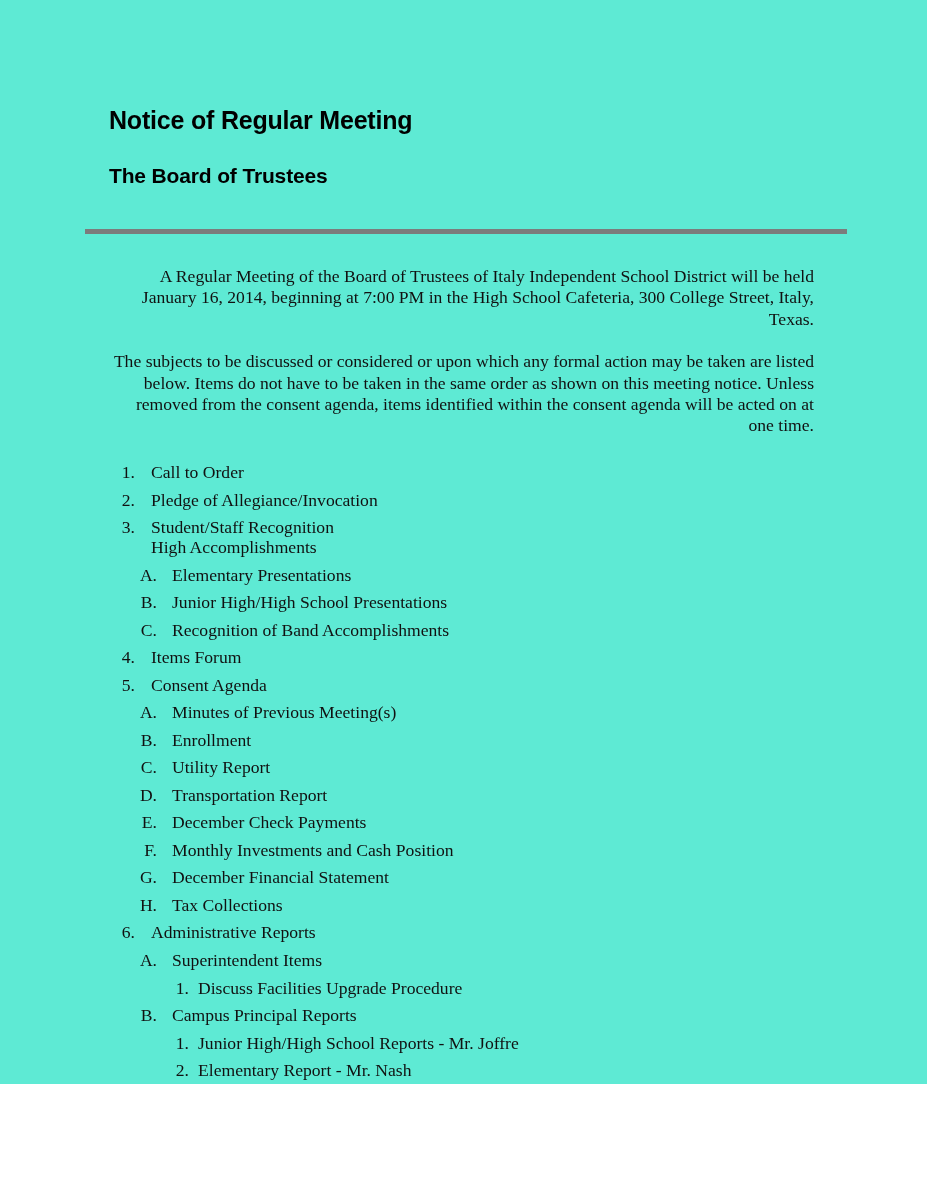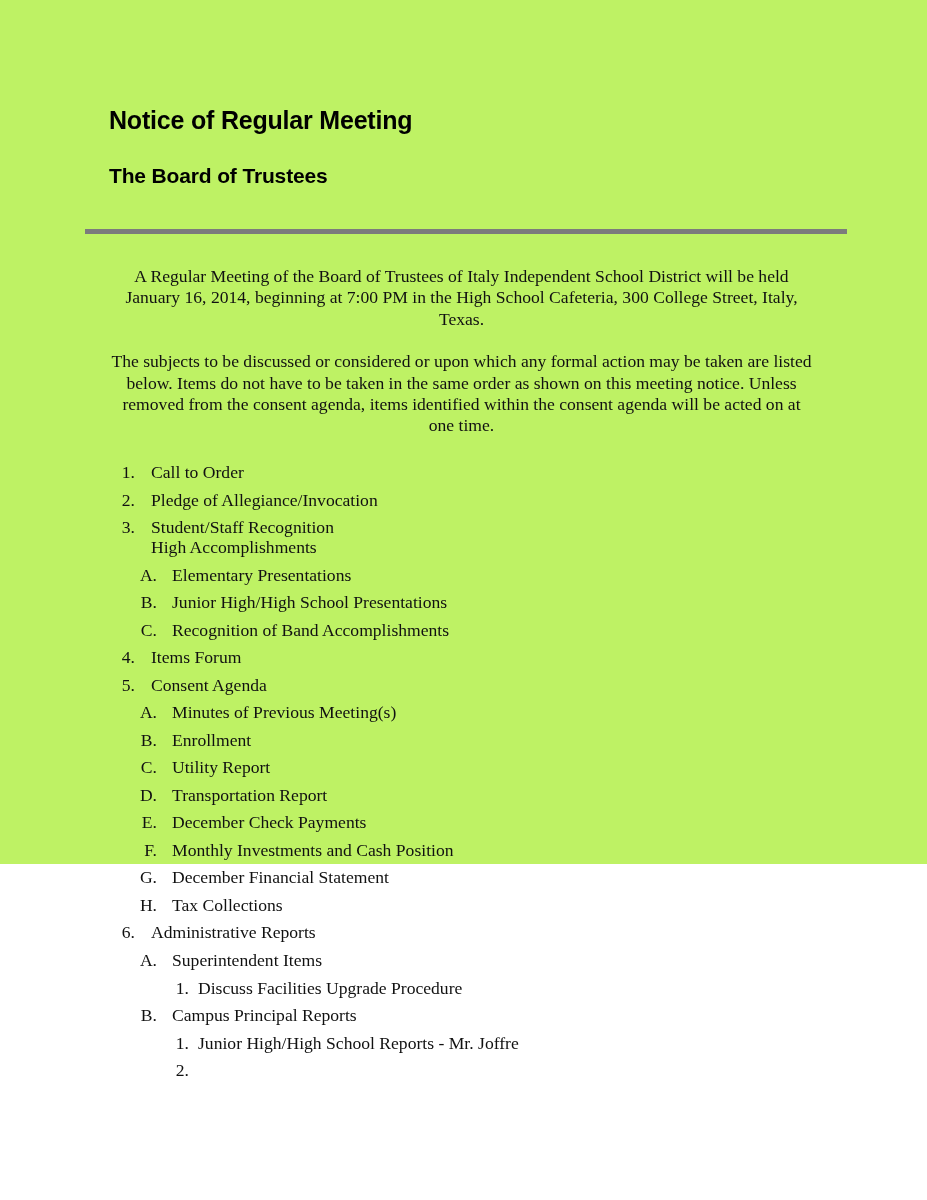--- a/index.html
+++ b/index.html
@@ -13,22 +13,22 @@
     position: relative;
     overflow: hidden;
     font-family: "Liberation Serif", "DejaVu Serif", serif;
     color: #000000;
     -webkit-font-smoothing: antialiased;
   }
 
   .page {
     position: relative;
     width: 927px;
-    height: 864px;
-    background: #bef264;
+    height: 1084px;
+    background: #5eead4;
   }
 
   
   .header {
     position: absolute;
     left: 109px;
     top: 106px;
     width: 760px;
   }
   .doc-title {
@@ -69,21 +69,21 @@
     position: absolute;
     left: 109px;
     top: 266px;
     width: 705px;
   }
   .para {
     font-family: "Liberation Serif", "DejaVu Serif", serif;
     font-size: 17.6px;
     line-height: 21.4px;
     margin: 0 0 21px 0;
-    text-align: center;
+    text-align: right;
     color: #111111;
   }
   .para:last-child { margin-bottom: 0; }
 
   
   .agenda {
     position: absolute;
     left: 109px;
     top: 462px;
     width: 720px;
@@ -222,16 +222,17 @@
       <div class="item level-2">
         <span class="marker">B.</span>
         <span class="label">Campus Principal Reports</span>
       </div>
       <div class="item level-3">
         <span class="marker">1.</span>
         <span class="label">Junior High/High School Reports - Mr. Joffre</span>
       </div>
       <div class="item level-3">
         <span class="marker">2.</span>
+        <span class="label">Elementary Report - Mr. Nash</span>
       </div>
     </div>
 
 </div>
 
 </body></html>

